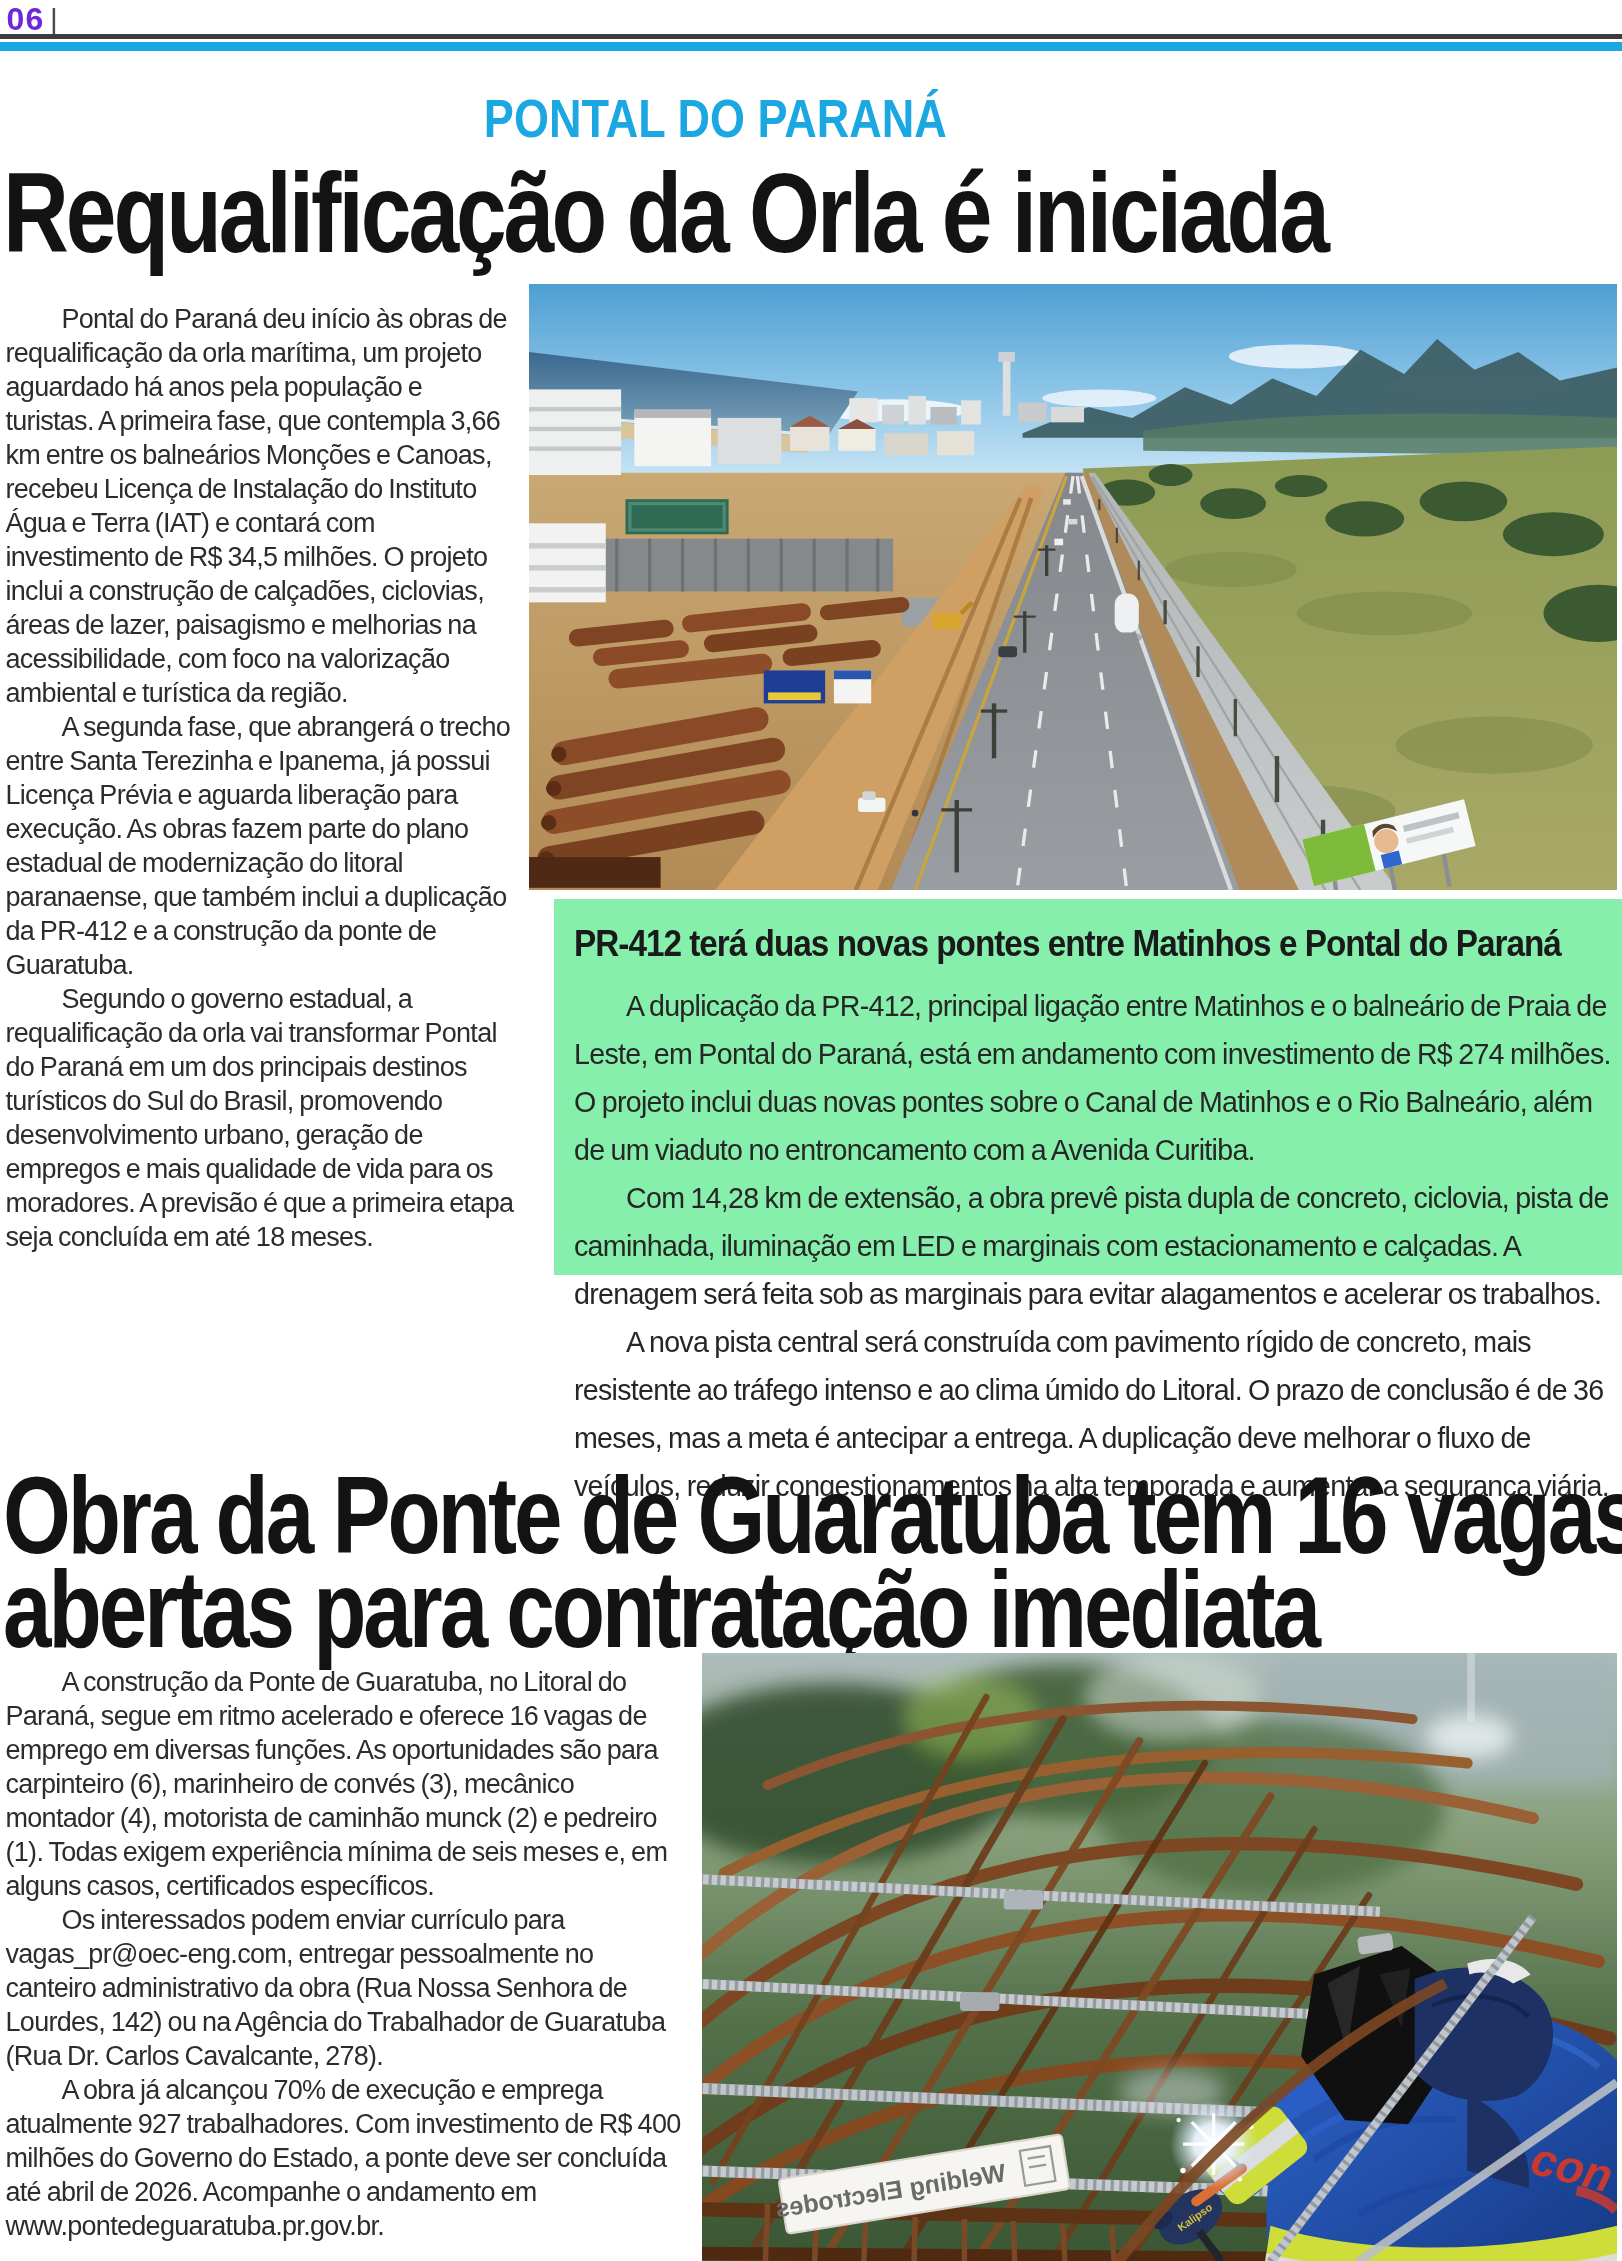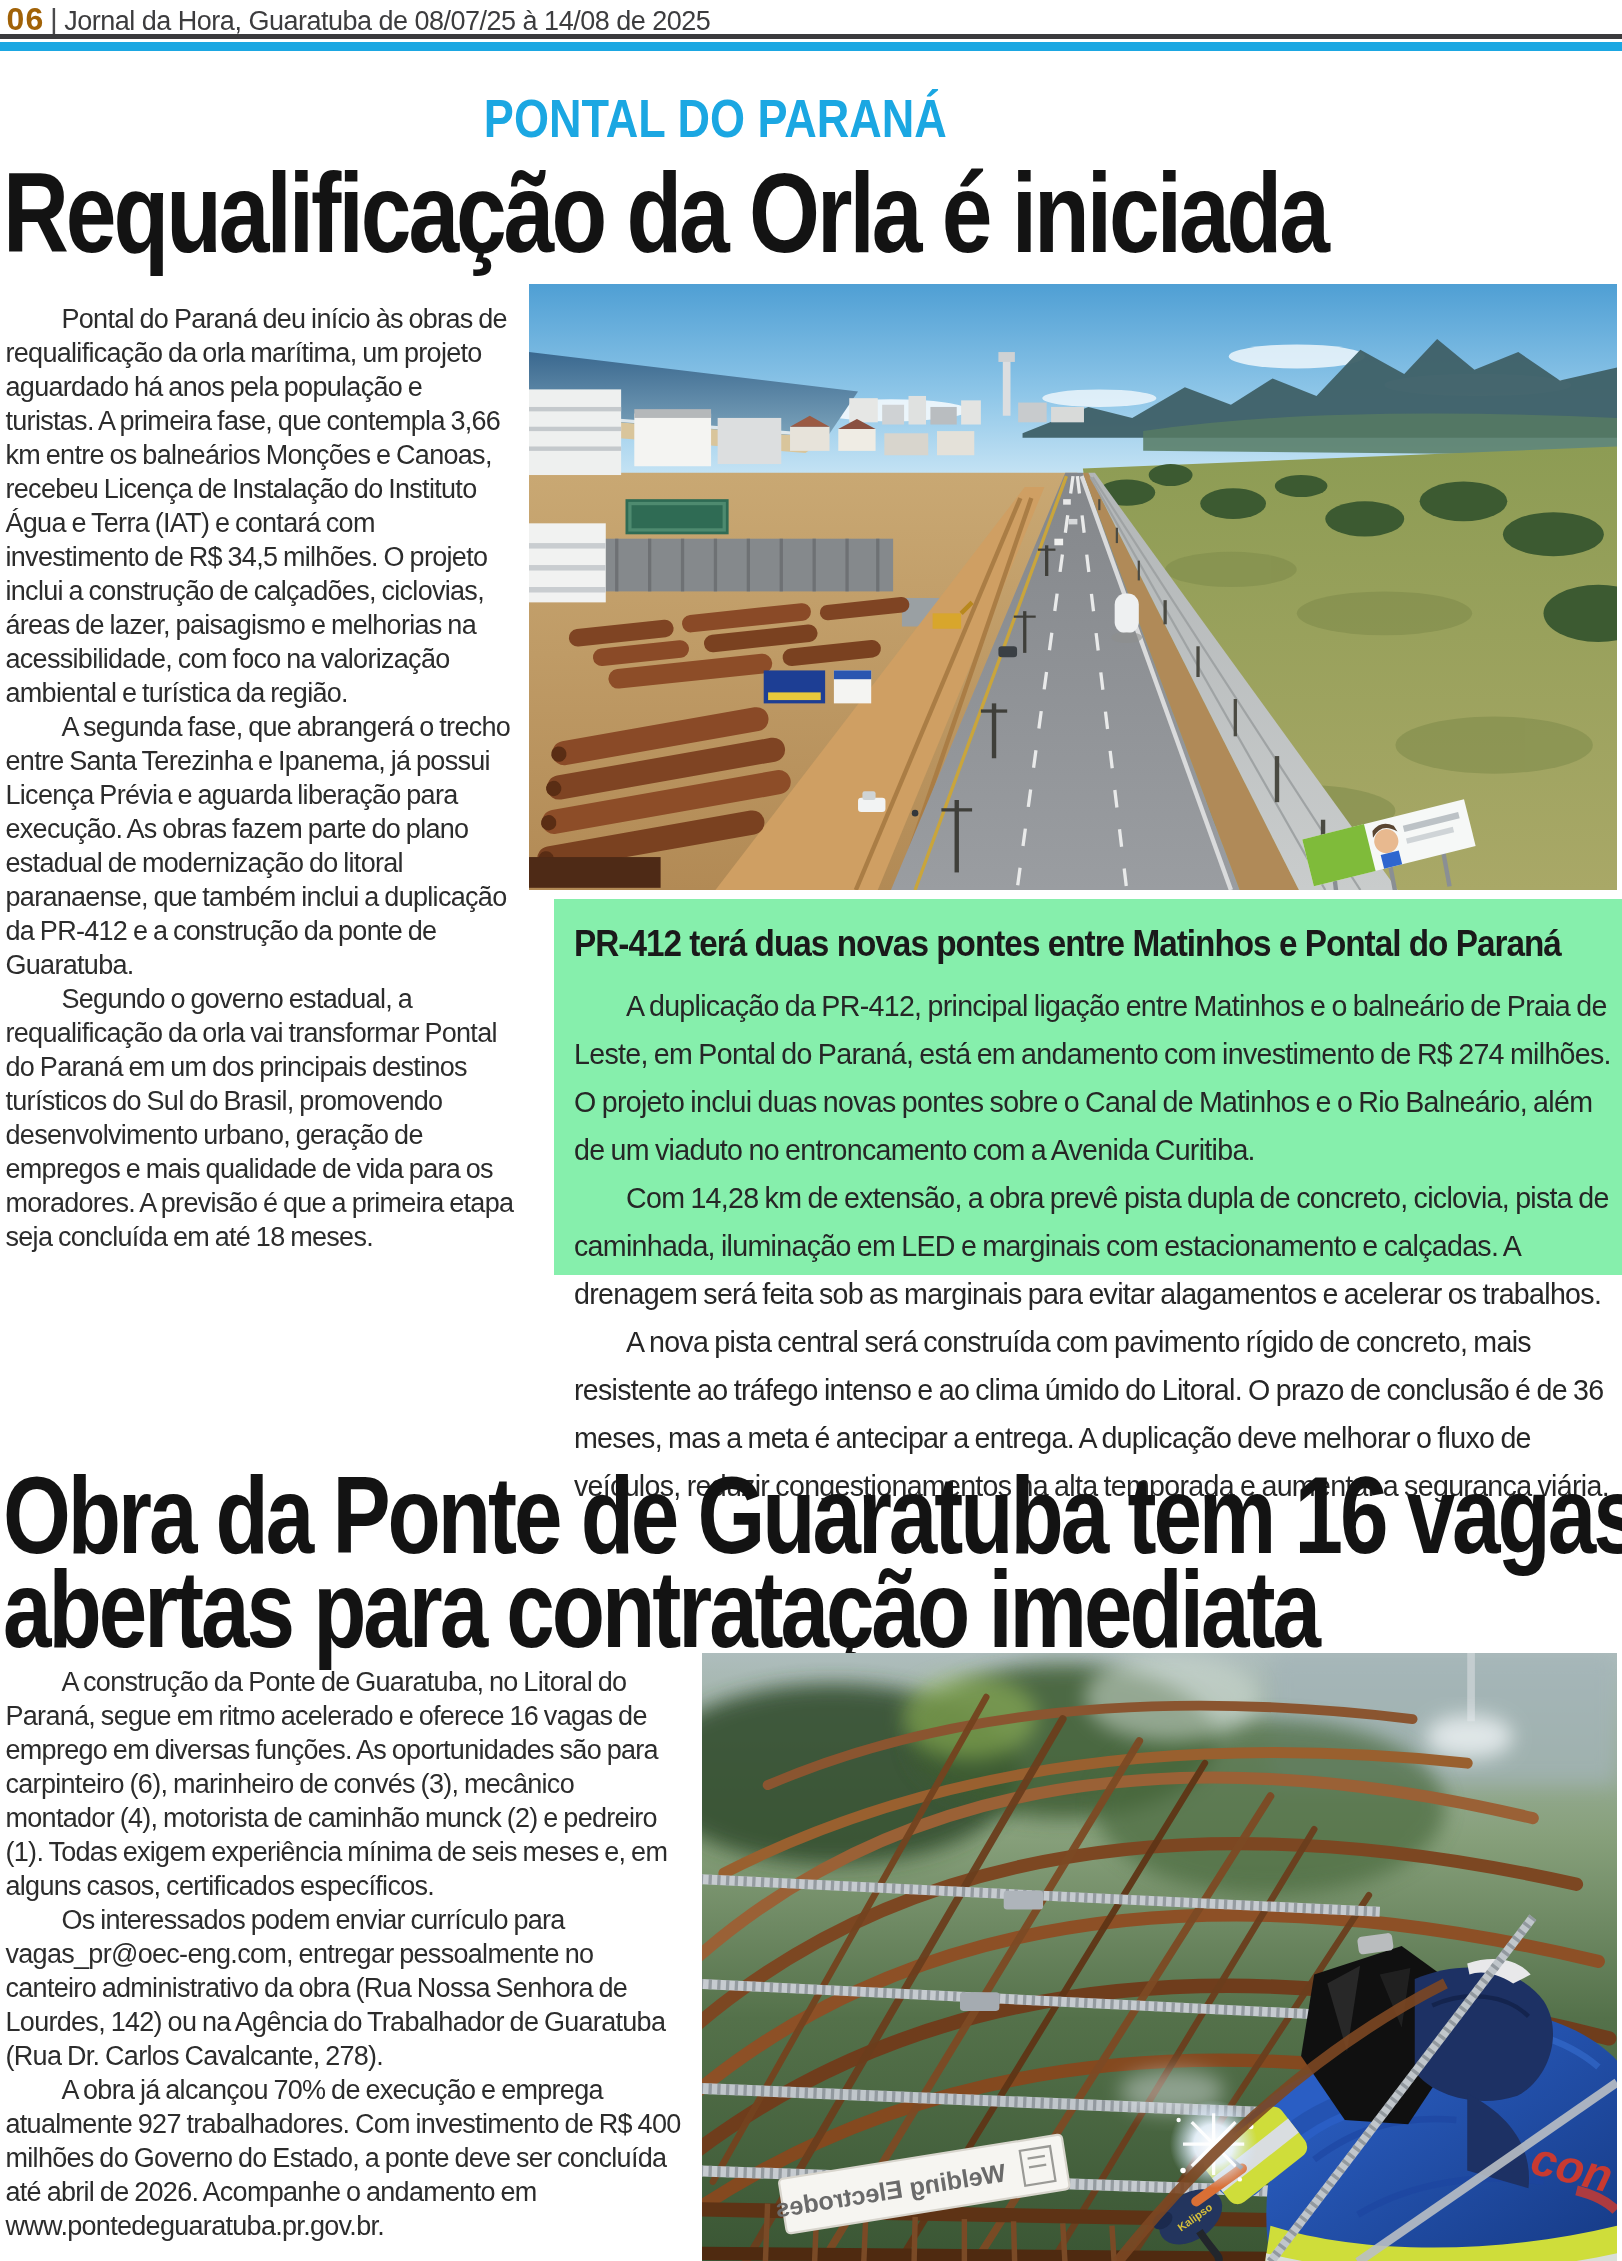--- a/index.html
+++ b/index.html
@@ -5,21 +5,21 @@
   html,body{margin:0;padding:0;background:#ffffff;}
   .page{
     position:relative;width:1622px;height:2261px;background:#ffffff;overflow:hidden;
     font-family:"Liberation Sans","DejaVu Sans",sans-serif;color:#2c2c2c;
   }
   
   .cx{display:inline-block;transform-origin:left center;white-space:nowrap;}
 
   
   .mast{position:absolute;left:6.6px;top:1.1px;display:flex;align-items:baseline;}
-  .pgnum{font-size:32px;font-weight:800;color:#a16207;letter-spacing:1.1px;}
+  .pgnum{font-size:32px;font-weight:800;color:#6d28d9;letter-spacing:1.1px;}
   .sep{font-size:30px;font-weight:300;color:#4a4a4c;margin:0 6.6px 0 5.5px;}
   .mast-text{font-size:27px;color:#3c3c3e;letter-spacing:-0.5px;}
   .rule-dark{position:absolute;left:0;top:34px;width:1622px;height:5px;background:#3b3b3d;}
   .rule-blue{position:absolute;left:0;top:42px;width:1622px;height:8.8px;background:#1ba7e2;}
 
   
   .kicker-wrap{position:absolute;left:0;top:88px;width:1362px;text-align:center;padding-left:34px;}
   .kicker{font-size:53px;font-weight:700;color:#1ba7e2;letter-spacing:0;transform:scaleX(.85);transform-origin:center;}
   .h1{position:absolute;left:3.3px;top:153px;margin:0;font-size:114px;line-height:1.05;font-weight:700;
       color:#131313;letter-spacing:-3.8px;}
@@ -49,21 +49,20 @@
   .h2 .cx{transform:scaleX(.8);}
 </style>
 </head>
 <body>
 
 <div class="page">
 
   <div class="mast">
     <span class="pgnum">06</span>
     <span class="sep">|</span>
-    <span class="mast-text">Jornal da Hora, Guaratuba de 08/07/25 à 14/08 de 2025</span>
   </div>
   <div class="rule-dark"></div>
   <div class="rule-blue"></div>
 
   <div class="kicker-wrap">
     <span class="cx kicker">PONTAL DO PARANÁ</span>
   </div>
   <h1 class="h1">
     <span class="cx">Requalificação da Orla é iniciada</span>
   </h1>

